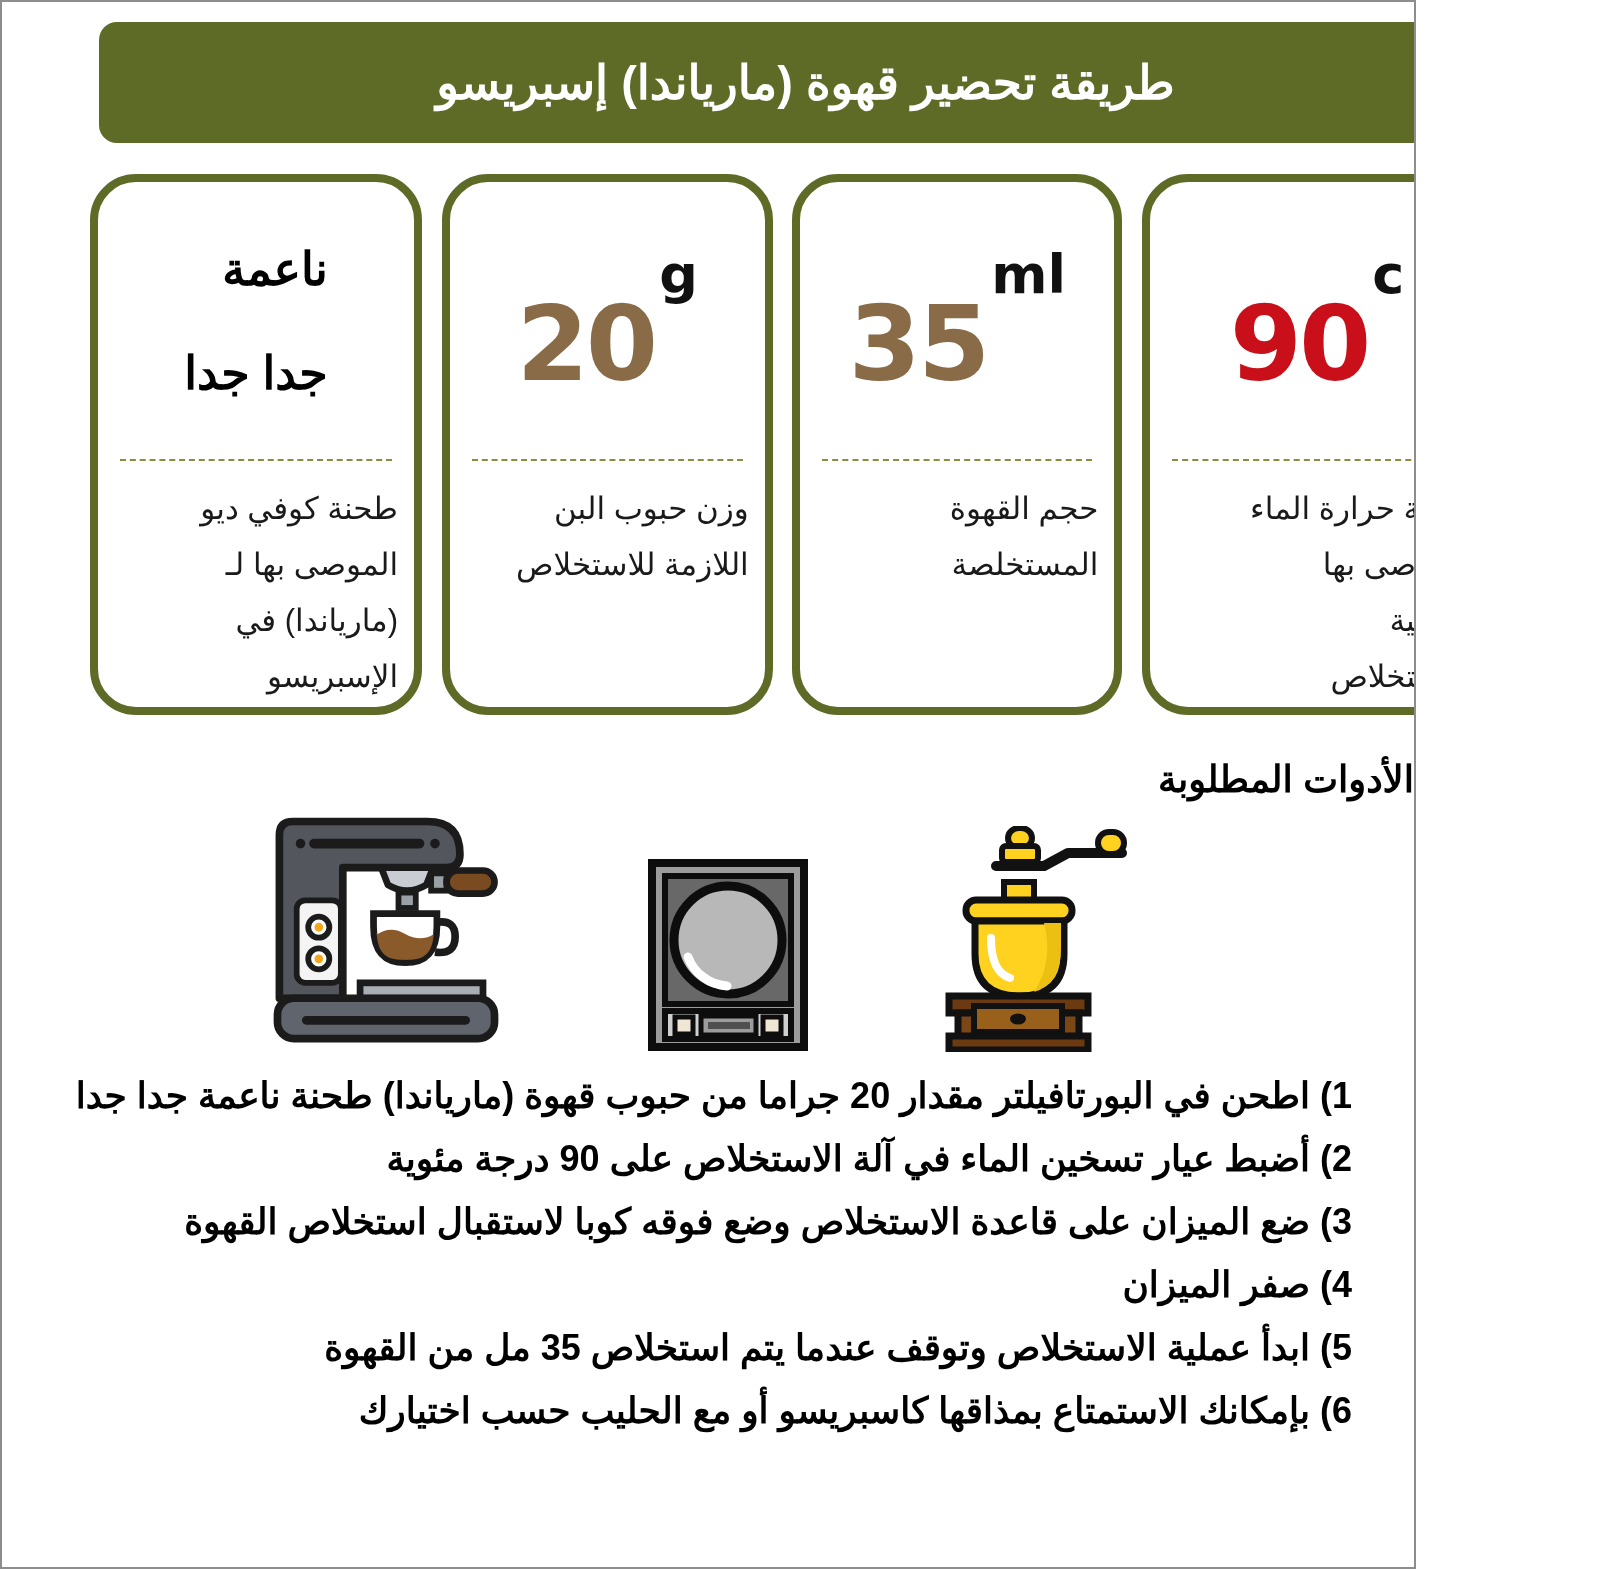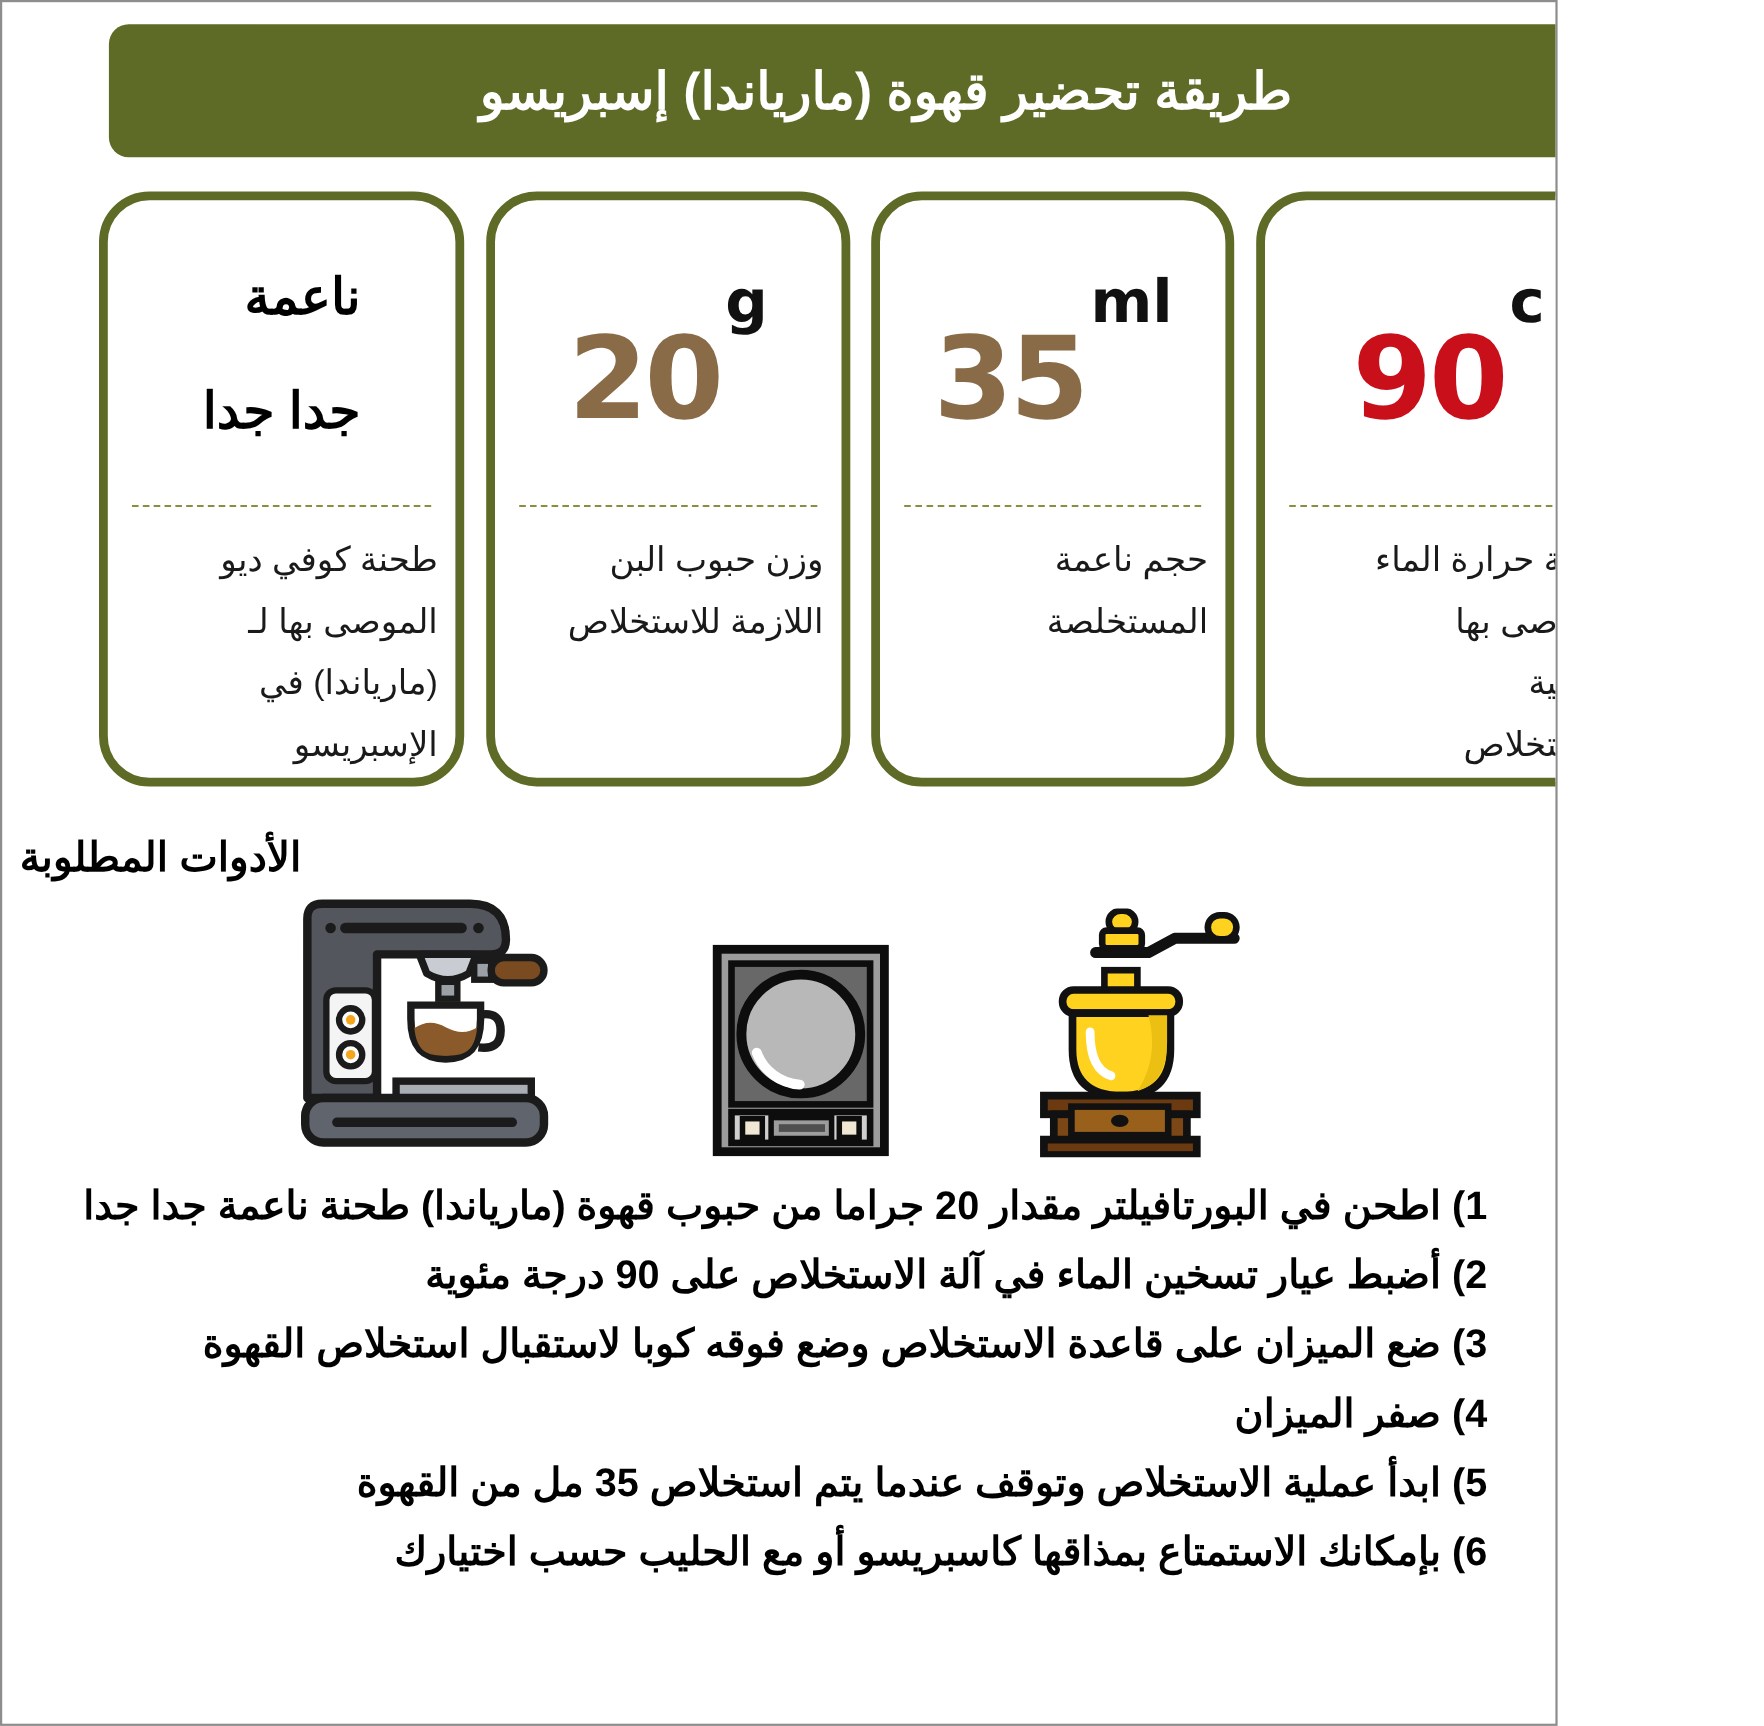--- a/index.html
+++ b/index.html
@@ -62,21 +62,21 @@
     border-top:2px dashed #8d8d3f;margin:0 6px;height:0;
   }
   .card-desc{
     direction:rtl;text-align:right;white-space:pre-line;
     color:#1a1a1a;font-size:31px;line-height:56px;
     padding-top:20px;
   }
   
   .tools-title{
     position:absolute;left:16px;right:0;top:756px;
-    text-align:left;direction:rtl;
+    text-align:right;direction:rtl;
     font-size:37px;font-weight:bold;color:#000;
   }
   .icons-row{
     position:absolute;left:0;right:0;top:808px;height:242px;
     display:flex;justify-content:center;align-items:flex-end;gap:135px;
   }
   .icon-box{display:block;}
   
   .steps{
     position:absolute;left:62px;right:62px;top:1062px;
@@ -112,21 +112,21 @@
     </div>
 
     <div class="card w-vol">
       <div class="card-top">
         <div class="value-row">
           <span class="value-num" style="color: rgb(138, 107, 72);">35</span>
           <span class="value-unit">ml</span>
         </div>
       </div>
       <div class="card-divider"></div>
-      <div class="card-desc">حجم ناعمة
+      <div class="card-desc">حجم القهوة
 المستخلصة</div>
     </div>
 
     <div class="card w-weight">
       <div class="card-top">
         <div class="value-row">
           <span class="value-num" style="color: rgb(138, 107, 72);">20</span>
           <span class="value-unit">g</span>
         </div>
       </div>

